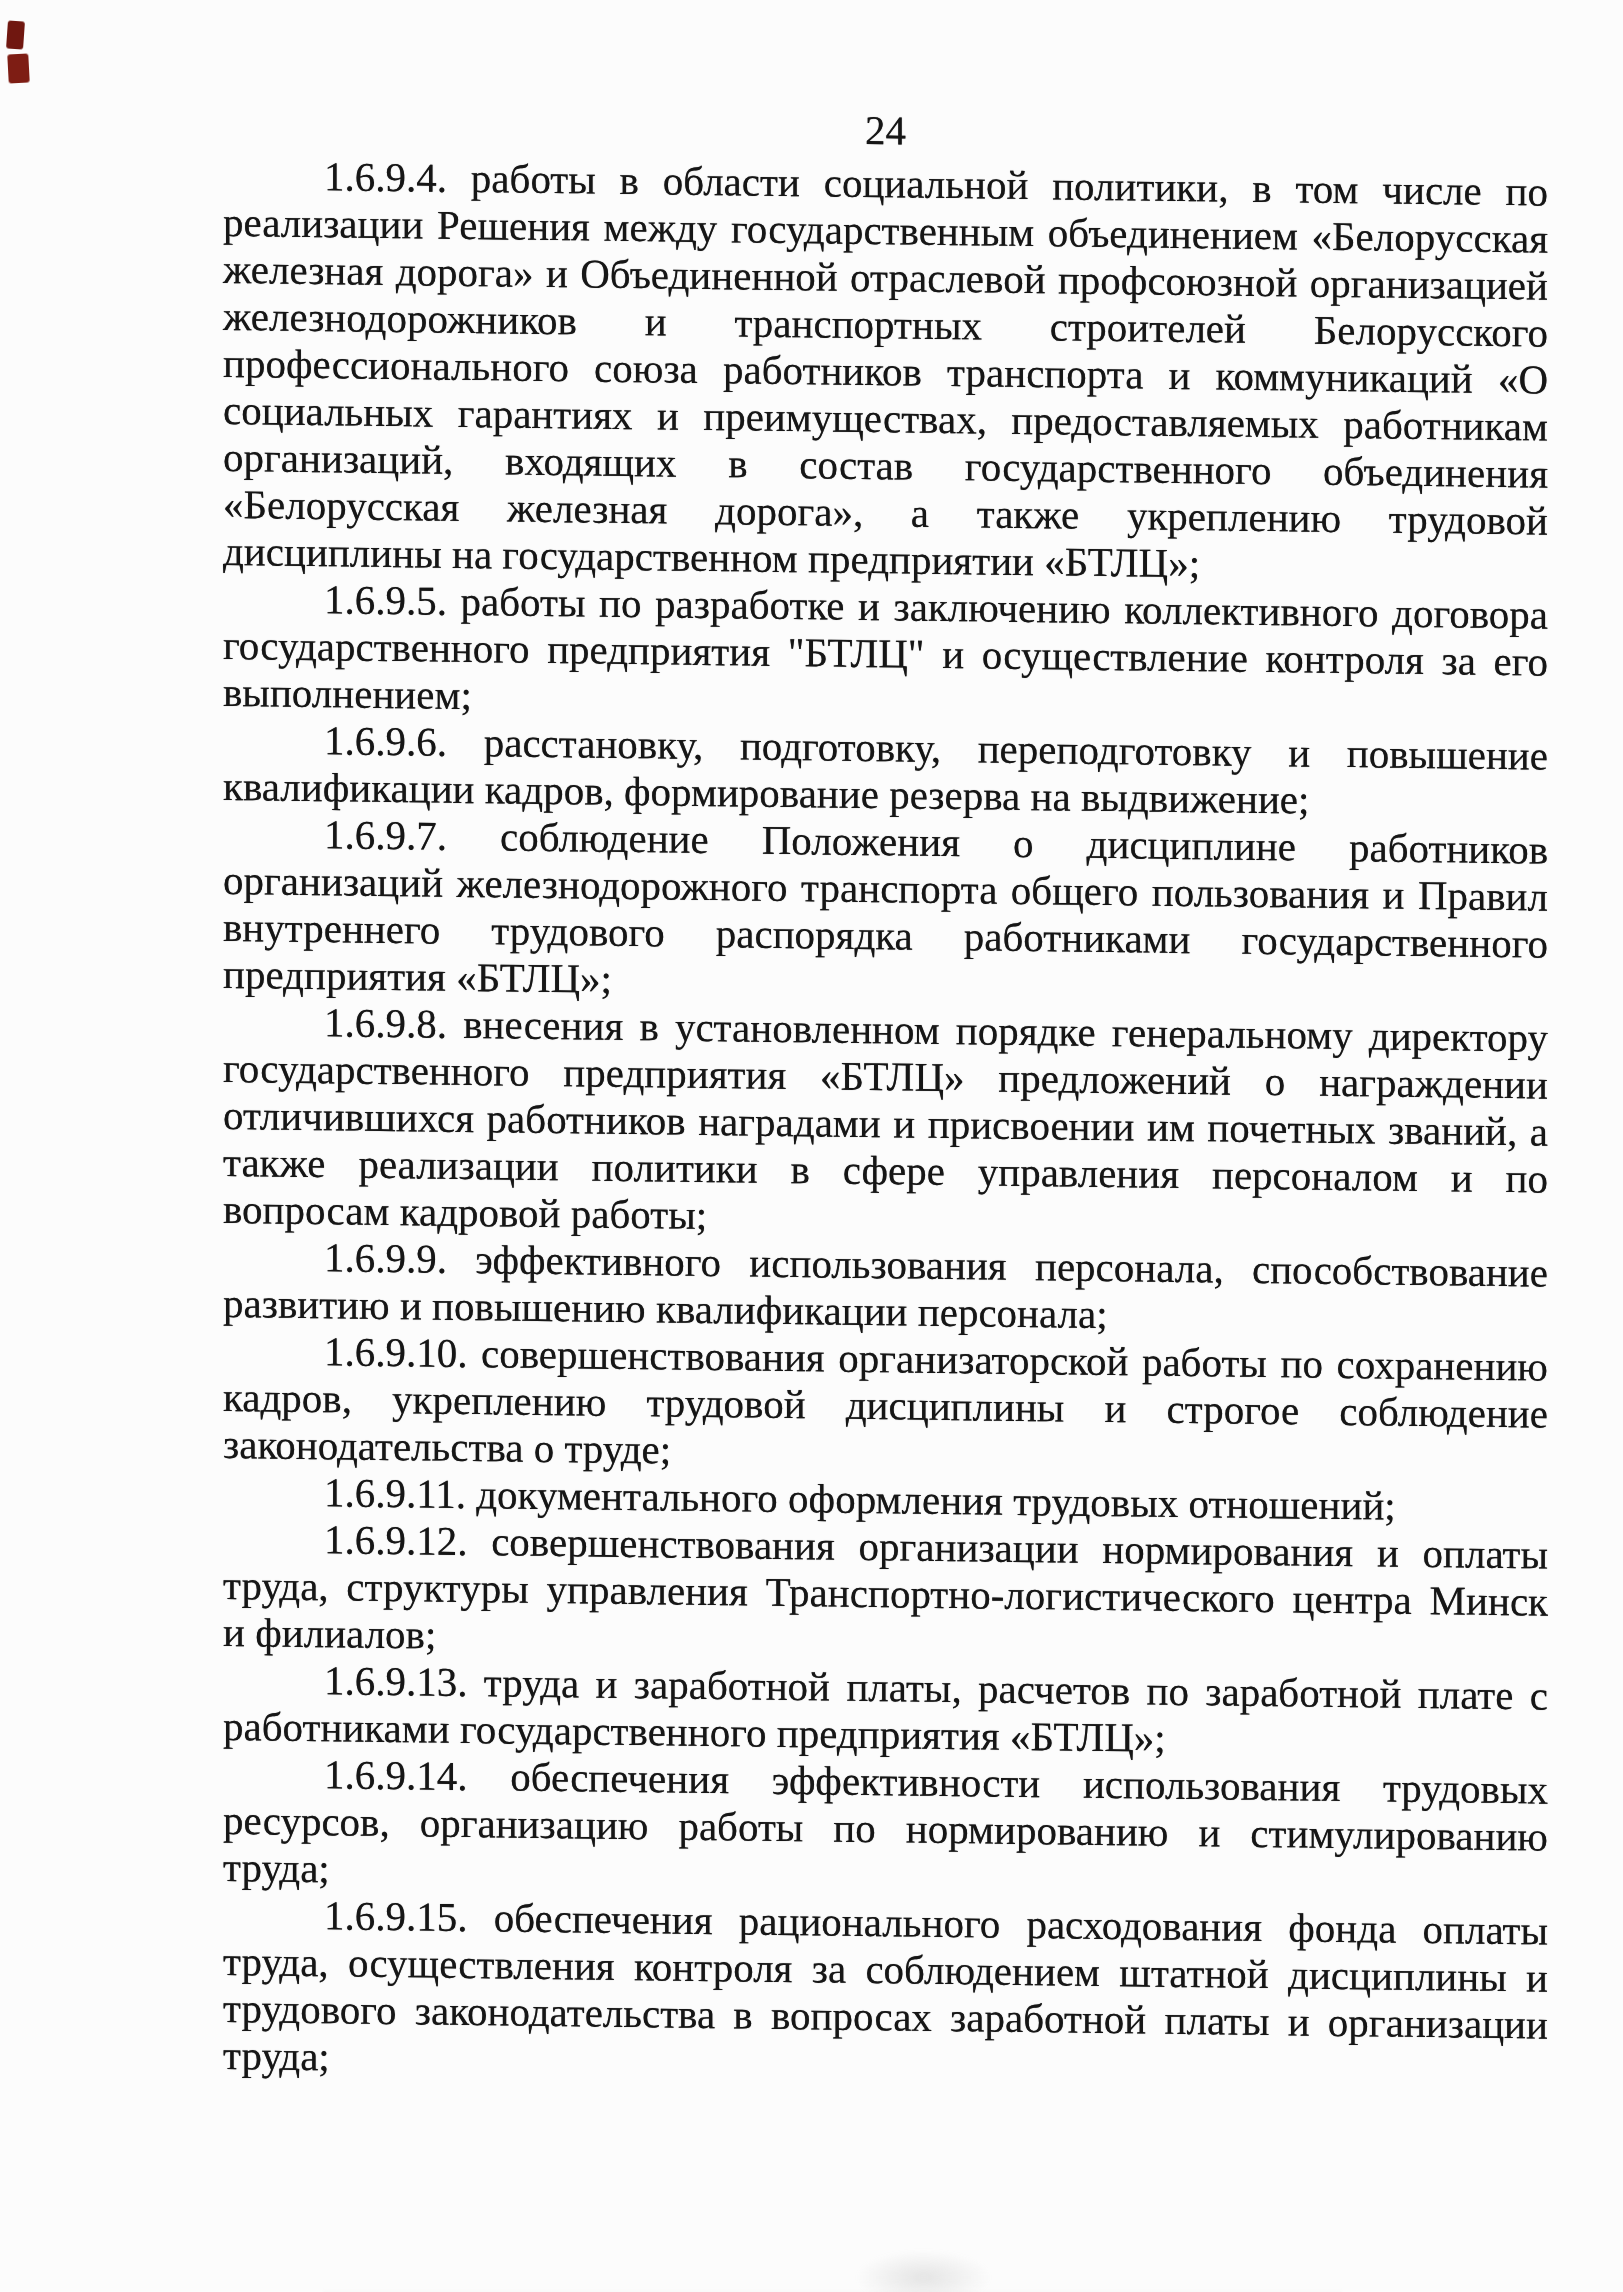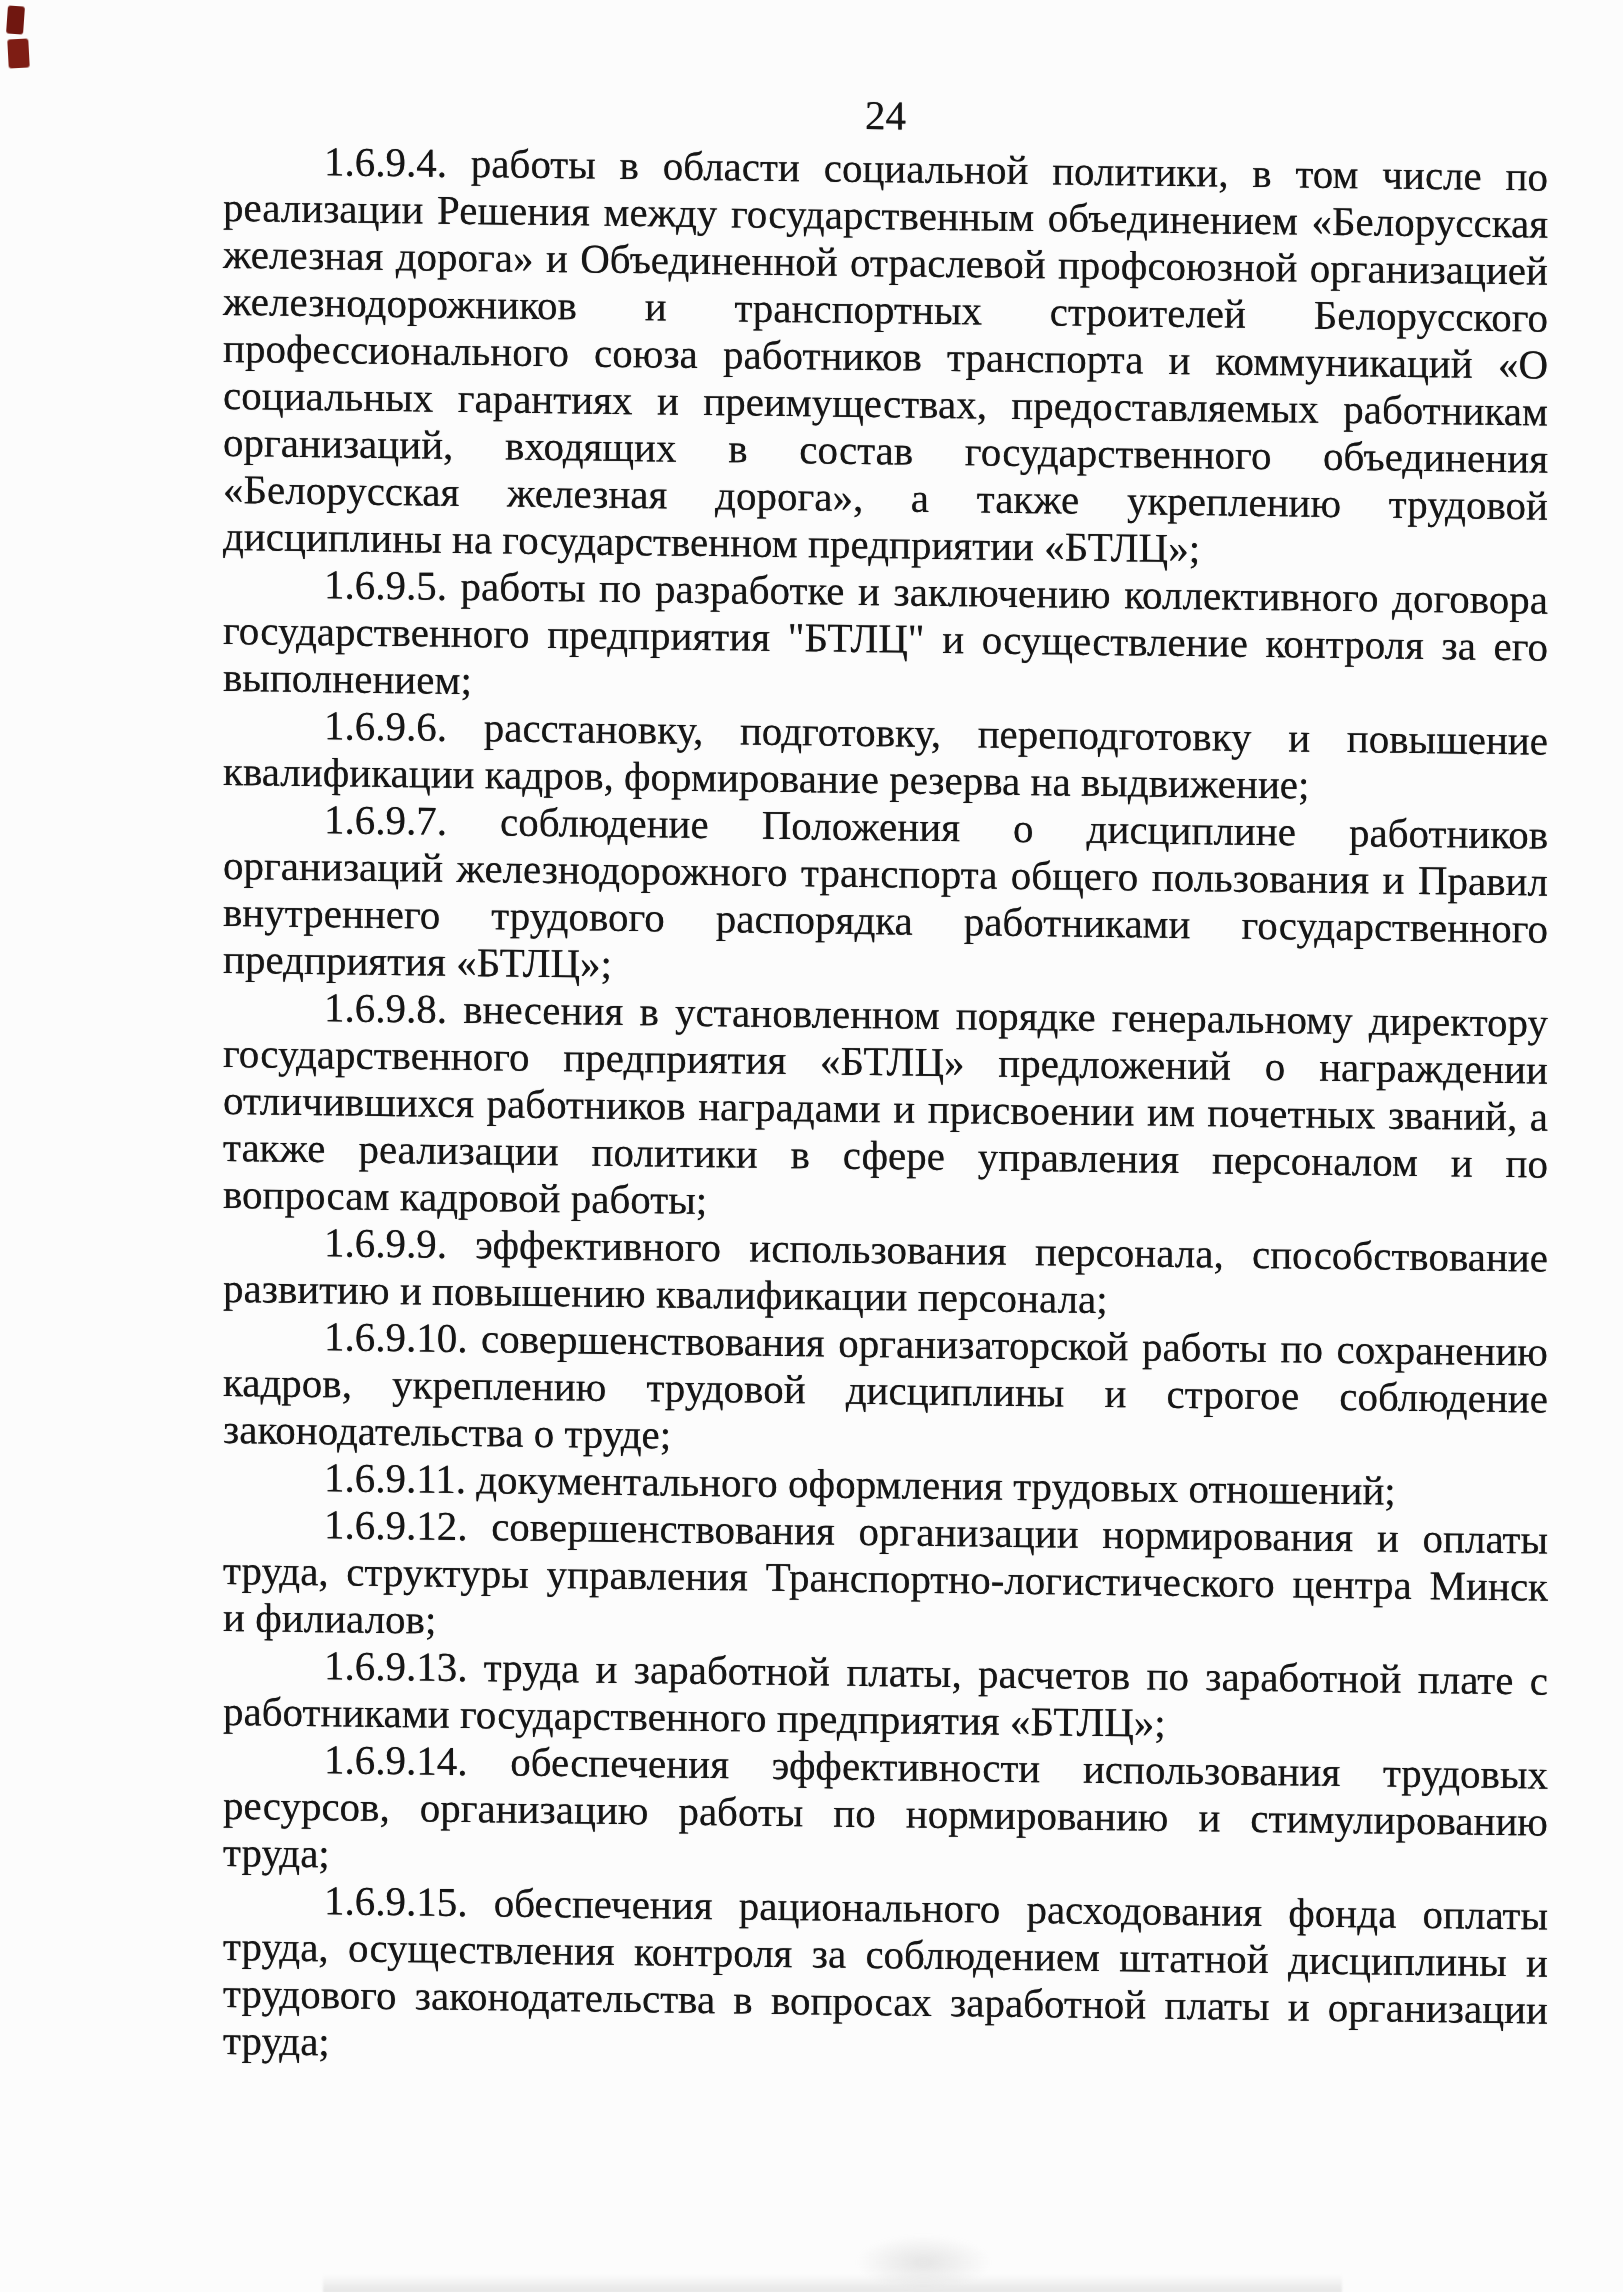--- a/index.html
+++ b/index.html
@@ -4,21 +4,21 @@
 <style>
   html, body { margin: 0; padding: 0; }
   body {
     width: 1623px; height: 2293px;
     background: var(--paper, #fcfcfc);
     position: relative;
     overflow: hidden;
     font-family: "Liberation Serif", "DejaVu Serif", serif;
     color: var(--ink, #161616);
   }
-  .sheet { position: absolute; inset: 0; }
+  .sheet { position: absolute; inset: 0; margin-top: 15px; }
 
   
   .content {
     position: absolute;
     left: 223px; top: 84px; width: 1325px;
     transform: skewY(0.72deg);
     transform-origin: 0 0;
   }
   .page-number {
     text-align: center;

